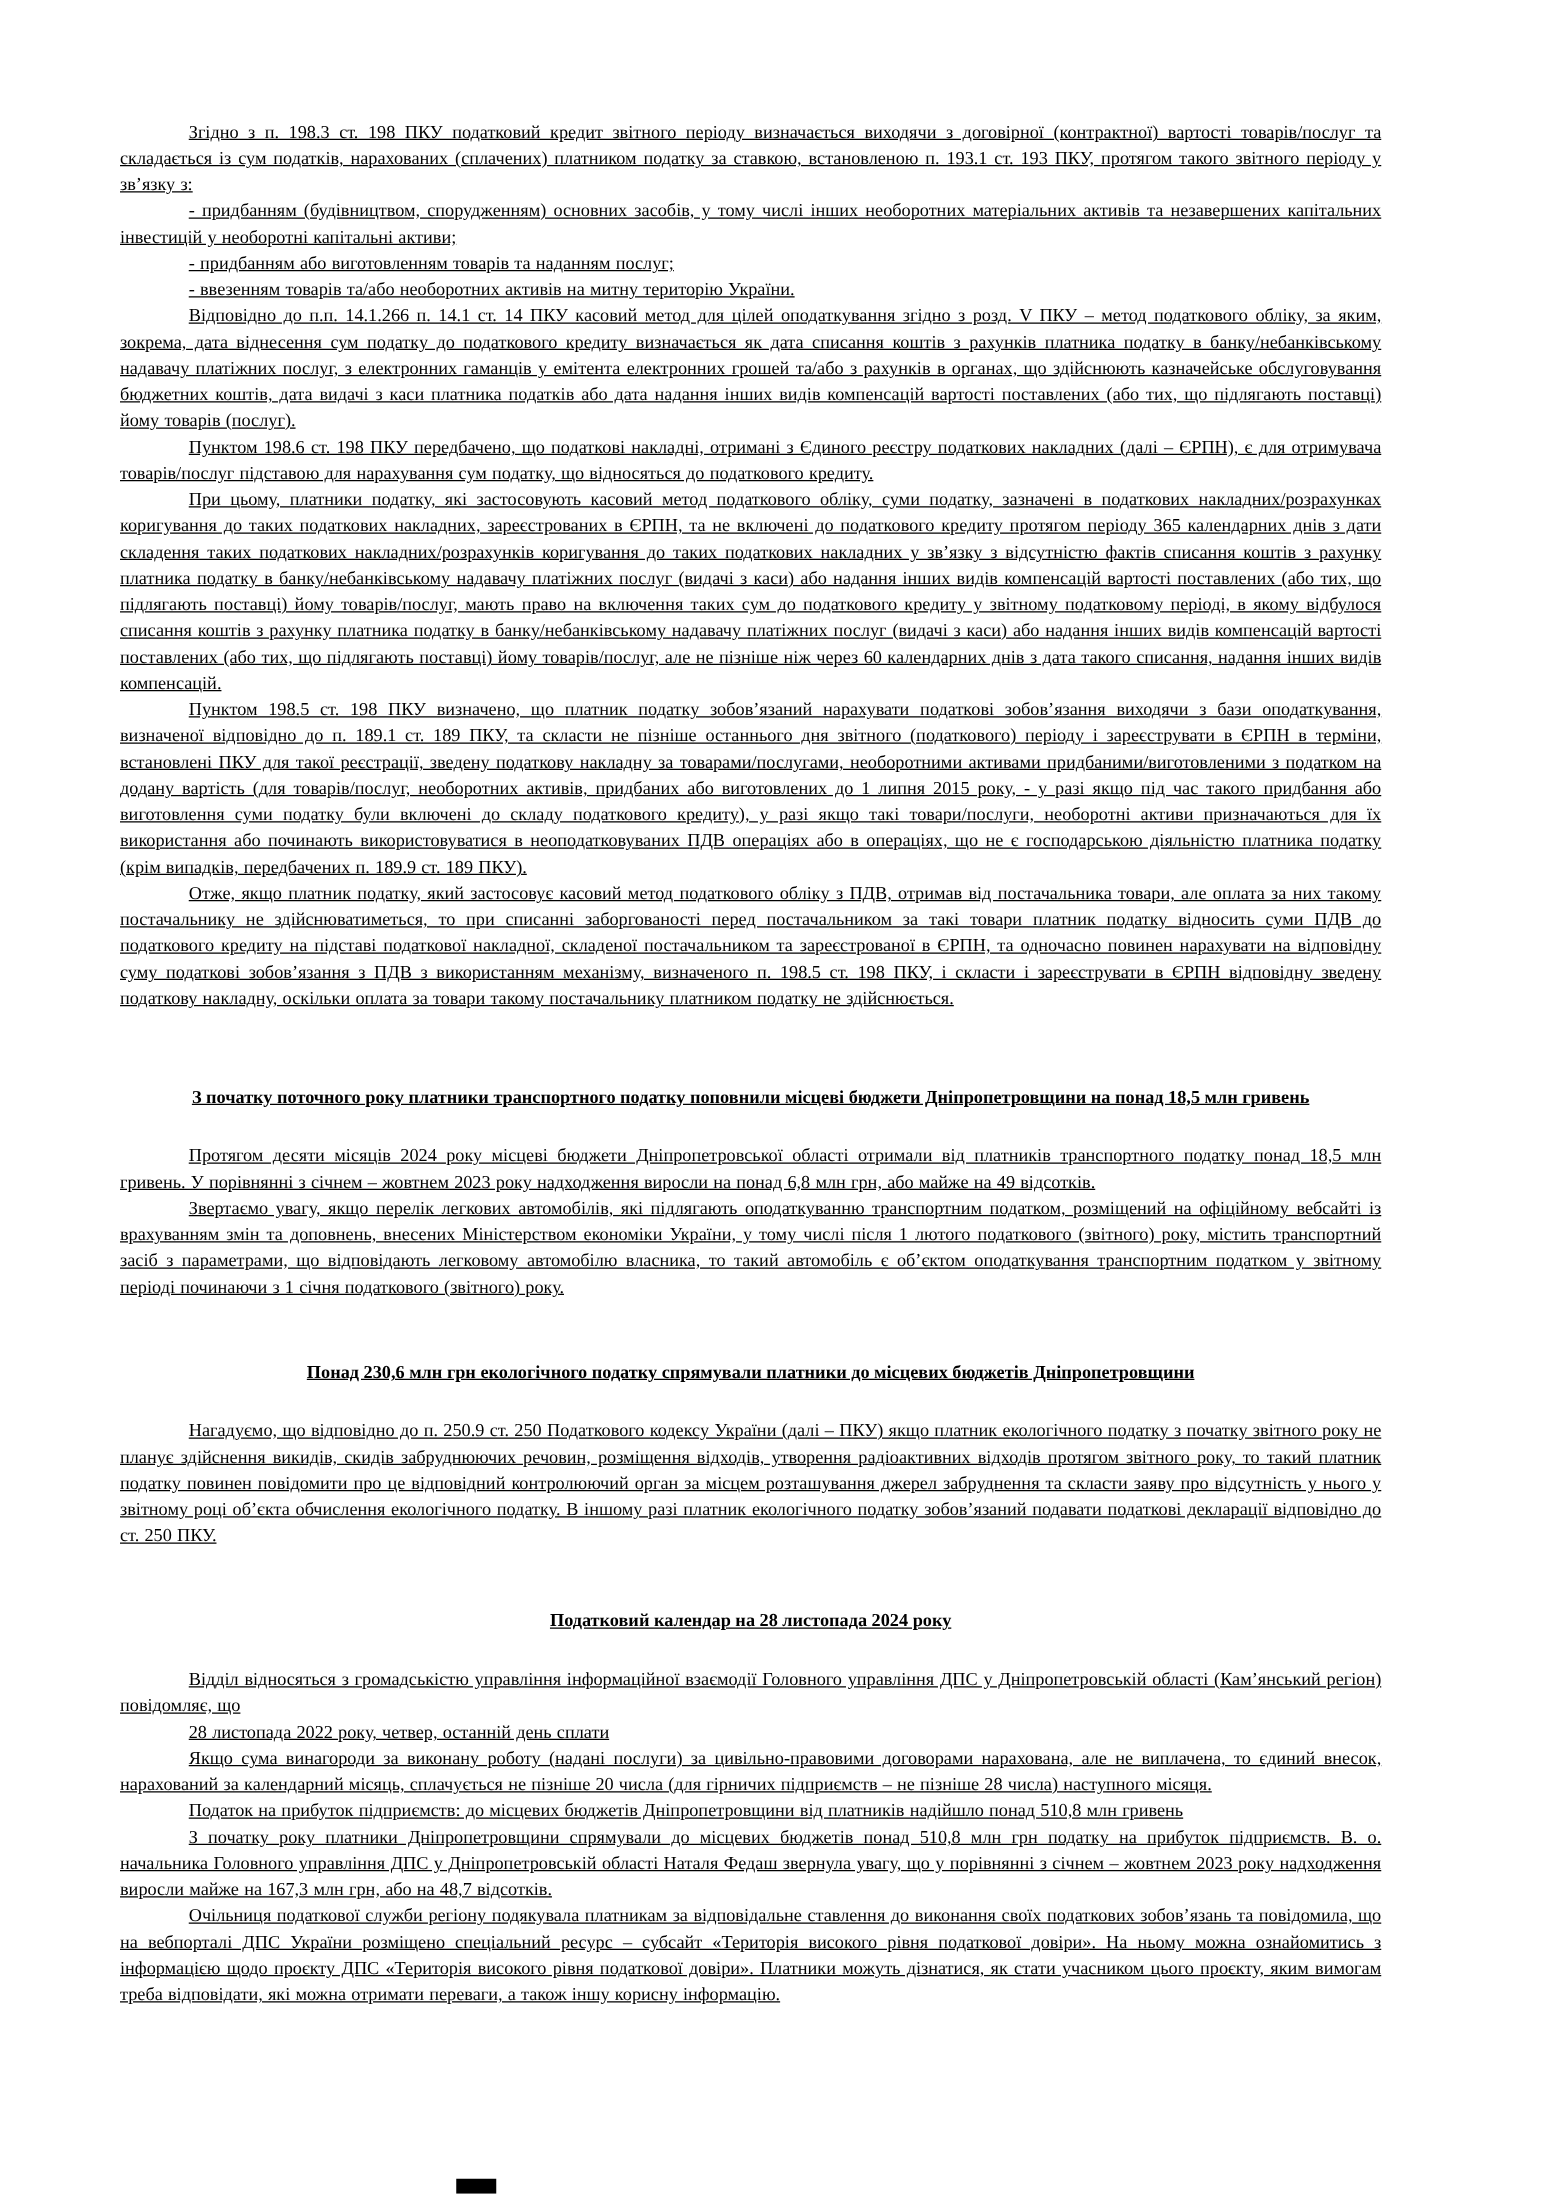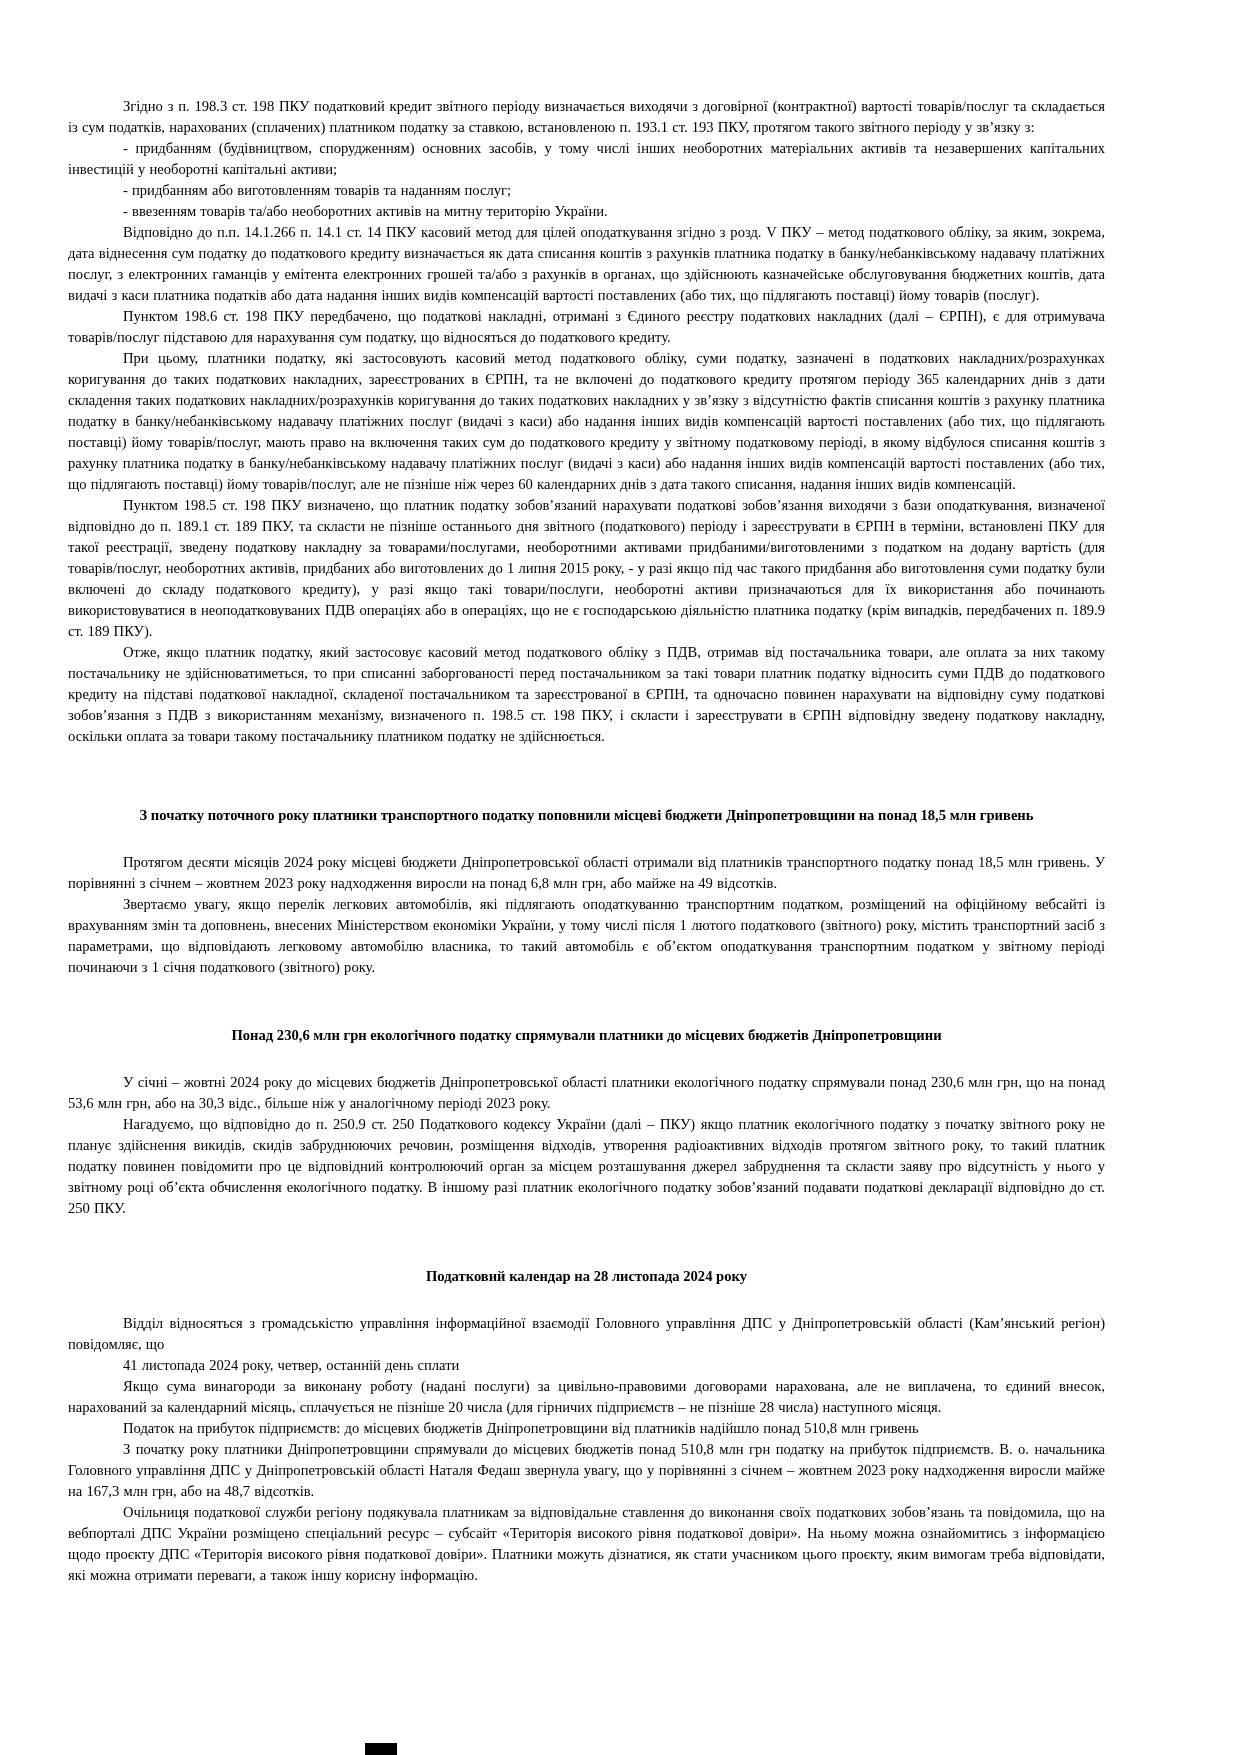--- a/index.html
+++ b/index.html
@@ -12,22 +12,23 @@
     height: 1755px;
     position: relative;
     overflow: hidden;
     font-family: "Liberation Serif", "DejaVu Serif", serif;
     color: #000000;
   }
   .page {
     box-sizing: border-box;
     width: 1240px;
     height: 1755px;
-    padding: 96px 135px 0 68px;
+    padding: 96px 135px 0 96px;
     background: #ffffff;
+    text-decoration: underline;
   }
   .para {
     margin: 0;
     font-size: 14.6px;
     line-height: 21px;
     text-align: justify;
     text-indent: 55px;
     word-spacing: 0.5px;
   }
   .h {
@@ -60,25 +61,24 @@
   <p class="para">- ввезенням товарів та/або необоротних активів на митну територію України.</p>
   <p class="para">Відповідно до п.п. 14.1.266 п. 14.1 ст. 14 ПКУ касовий метод для цілей оподаткування згідно з розд. V ПКУ – метод податкового обліку, за яким, зокрема, дата віднесення сум податку до податкового кредиту визначається як дата списання коштів з рахунків платника податку в банку/небанківському надавачу платіжних послуг, з електронних гаманців у емітента електронних грошей та/або з рахунків в органах, що здійснюють казначейське обслуговування бюджетних коштів, дата видачі з каси платника податків або дата надання інших видів компенсацій вартості поставлених (або тих, що підлягають поставці) йому товарів (послуг).</p>
   <p class="para">Пунктом 198.6 ст. 198 ПКУ передбачено, що податкові накладні, отримані з Єдиного реєстру податкових накладних (далі – ЄРПН), є для отримувача товарів/послуг підставою для нарахування сум податку, що відносяться до податкового кредиту.</p>
   <p class="para">При цьому, платники податку, які застосовують касовий метод податкового обліку, суми податку, зазначені в податкових накладних/розрахунках коригування до таких податкових накладних, зареєстрованих в ЄРПН, та не включені до податкового кредиту протягом періоду 365 календарних днів з дати складення таких податкових накладних/розрахунків коригування до таких податкових накладних у зв’язку з відсутністю фактів списання коштів з рахунку платника податку в банку/небанківському надавачу платіжних послуг (видачі з каси) або надання інших видів компенсацій вартості поставлених (або тих, що підлягають поставці) йому товарів/послуг, мають право на включення таких сум до податкового кредиту у звітному податковому періоді, в якому відбулося списання коштів з рахунку платника податку в банку/небанківському надавачу платіжних послуг (видачі з каси) або надання інших видів компенсацій вартості поставлених (або тих, що підлягають поставці) йому товарів/послуг, але не пізніше ніж через 60 календарних днів з дата такого списання, надання інших видів компенсацій.</p>
   <p class="para">Пунктом 198.5 ст. 198 ПКУ визначено, що платник податку зобов’язаний нарахувати податкові зобов’язання виходячи з бази оподаткування, визначеної відповідно до п. 189.1 ст. 189 ПКУ, та скласти не пізніше останнього дня звітного (податкового) періоду і зареєструвати в ЄРПН в терміни, встановлені ПКУ для такої реєстрації, зведену податкову накладну за товарами/послугами, необоротними активами придбаними/виготовленими з податком на додану вартість (для товарів/послуг, необоротних активів, придбаних або виготовлених до 1 липня 2015 року, - у разі якщо під час такого придбання або виготовлення суми податку були включені до складу податкового кредиту), у разі якщо такі товари/послуги, необоротні активи призначаються для їх використання або починають використовуватися в неоподатковуваних ПДВ операціях або в операціях, що не є господарською діяльністю платника податку (крім випадків, передбачених п. 189.9 ст. 189 ПКУ).</p>
   <p class="para">Отже, якщо платник податку, який застосовує касовий метод податкового обліку з ПДВ, отримав від постачальника товари, але оплата за них такому постачальнику не здійснюватиметься, то при списанні заборгованості перед постачальником за такі товари платник податку відносить суми ПДВ до податкового кредиту на підставі податкової накладної, складеної постачальником та зареєстрованої в ЄРПН, та одночасно повинен нарахувати на відповідну суму податкові зобов’язання з ПДВ з використанням механізму, визначеного п. 198.5 ст. 198 ПКУ, і скласти і зареєструвати в ЄРПН відповідну зведену податкову накладну, оскільки оплата за товари такому постачальнику платником податку не здійснюється.</p>
   <p class="h first">З початку поточного року платники транспортного податку поповнили місцеві бюджети Дніпропетровщини на понад 18,5 млн гривень</p>
   <p class="para">Протягом десяти місяців 2024 року місцеві бюджети Дніпропетровської області отримали від платників транспортного податку понад 18,5 млн гривень. У порівнянні з січнем – жовтнем 2023 року надходження виросли на понад 6,8 млн грн, або майже на 49 відсотків.</p>
   <p class="para">Звертаємо увагу, якщо перелік легкових автомобілів, які підлягають оподаткуванню транспортним податком, розміщений на офіційному вебсайті із врахуванням змін та доповнень, внесених Міністерством економіки України, у тому числі після 1 лютого податкового (звітного) року, містить транспортний засіб з параметрами, що відповідають легковому автомобілю власника, то такий автомобіль є об’єктом оподаткування транспортним податком у звітному періоді починаючи з 1 січня податкового (звітного) року.</p>
   <p class="h">Понад 230,6 млн грн екологічного податку спрямували платники до місцевих бюджетів Дніпропетровщини</p>
-  <p class="para">У січні – жовтні 2024 року до місцевих бюджетів Дніпропетровської області платники екологічного податку спрямували понад 230,6 млн грн, що на понад 53,6 млн грн, або на 30,3 відс., більше ніж у аналогічному періоді 2023 року.</p>
   <p class="para">Нагадуємо, що відповідно до п. 250.9 ст. 250 Податкового кодексу України (далі – ПКУ) якщо платник екологічного податку з початку звітного року не планує здійснення викидів, скидів забруднюючих речовин, розміщення відходів, утворення радіоактивних відходів протягом звітного року, то такий платник податку повинен повідомити про це відповідний контролюючий орган за місцем розташування джерел забруднення та скласти заяву про відсутність у нього у звітному році об’єкта обчислення екологічного податку. В іншому разі платник екологічного податку зобов’язаний подавати податкові декларації відповідно до ст. 250 ПКУ.</p>
   <p class="h">Податковий календар на 28 листопада 2024 року</p>
   <p class="para">Відділ відносяться з громадськістю управління інформаційної взаємодії Головного  управління ДПС у Дніпропетровській області (Кам’янський регіон) повідомляє, що</p>
-  <p class="para">41 листопада 2024 року, четвер, останній день сплати</p>
+  <p class="para">28 листопада 2022 року, четвер, останній день сплати</p>
   <p class="para">Якщо сума винагороди за виконану роботу (надані послуги) за цивільно-правовими договорами нарахована, але не виплачена, то єдиний внесок, нарахований за календарний місяць, сплачується не пізніше 20 числа (для гірничих підприємств – не пізніше 28 числа) наступного місяця.</p>
   <p class="para">Податок на прибуток підприємств: до місцевих бюджетів Дніпропетровщини від платників надійшло понад 510,8 млн гривень</p>
   <p class="para">З початку року платники Дніпропетровщини спрямували до місцевих бюджетів понад 510,8 млн грн податку на прибуток підприємств. В. о. начальника Головного управління ДПС у Дніпропетровській області Наталя Федаш звернула увагу, що у порівнянні з січнем – жовтнем 2023 року надходження виросли майже на 167,3 млн грн, або на 48,7 відсотків.</p>
   <p class="para">Очільниця податкової служби регіону подякувала платникам за відповідальне ставлення до виконання своїх податкових зобов’язань та повідомила, що на вебпорталі ДПС України розміщено спеціальний ресурс – субсайт «Територія високого рівня податкової довіри». На ньому можна ознайомитись з інформацією щодо проєкту ДПС «Територія високого рівня податкової довіри». Платники можуть дізнатися, як стати учасником цього проєкту, яким вимогам треба відповідати, які можна отримати переваги, а також іншу корисну інформацію.</p>
 
 </div>
 
 <div class="artifact"></div>
 
 </body></html>

